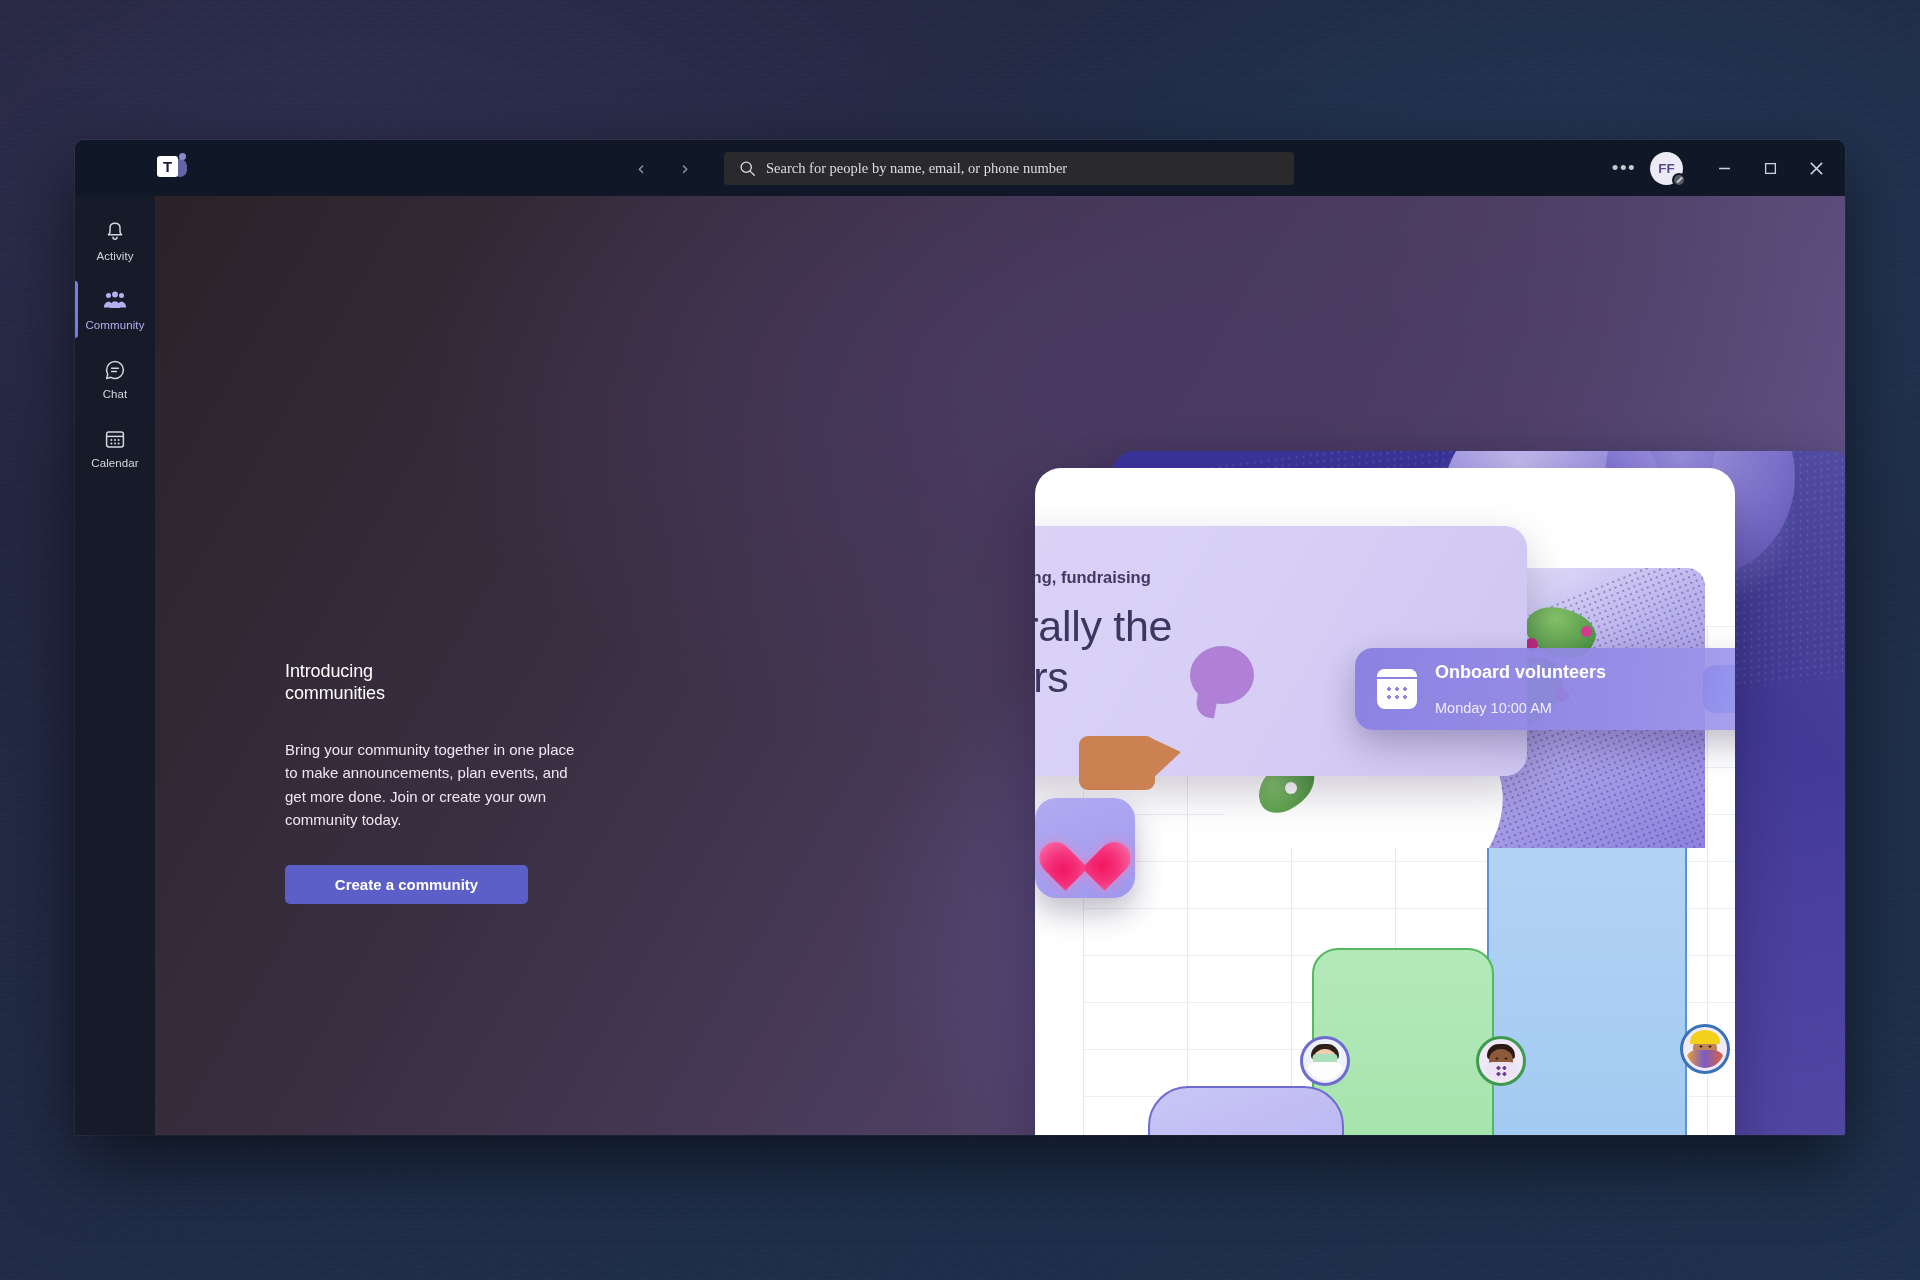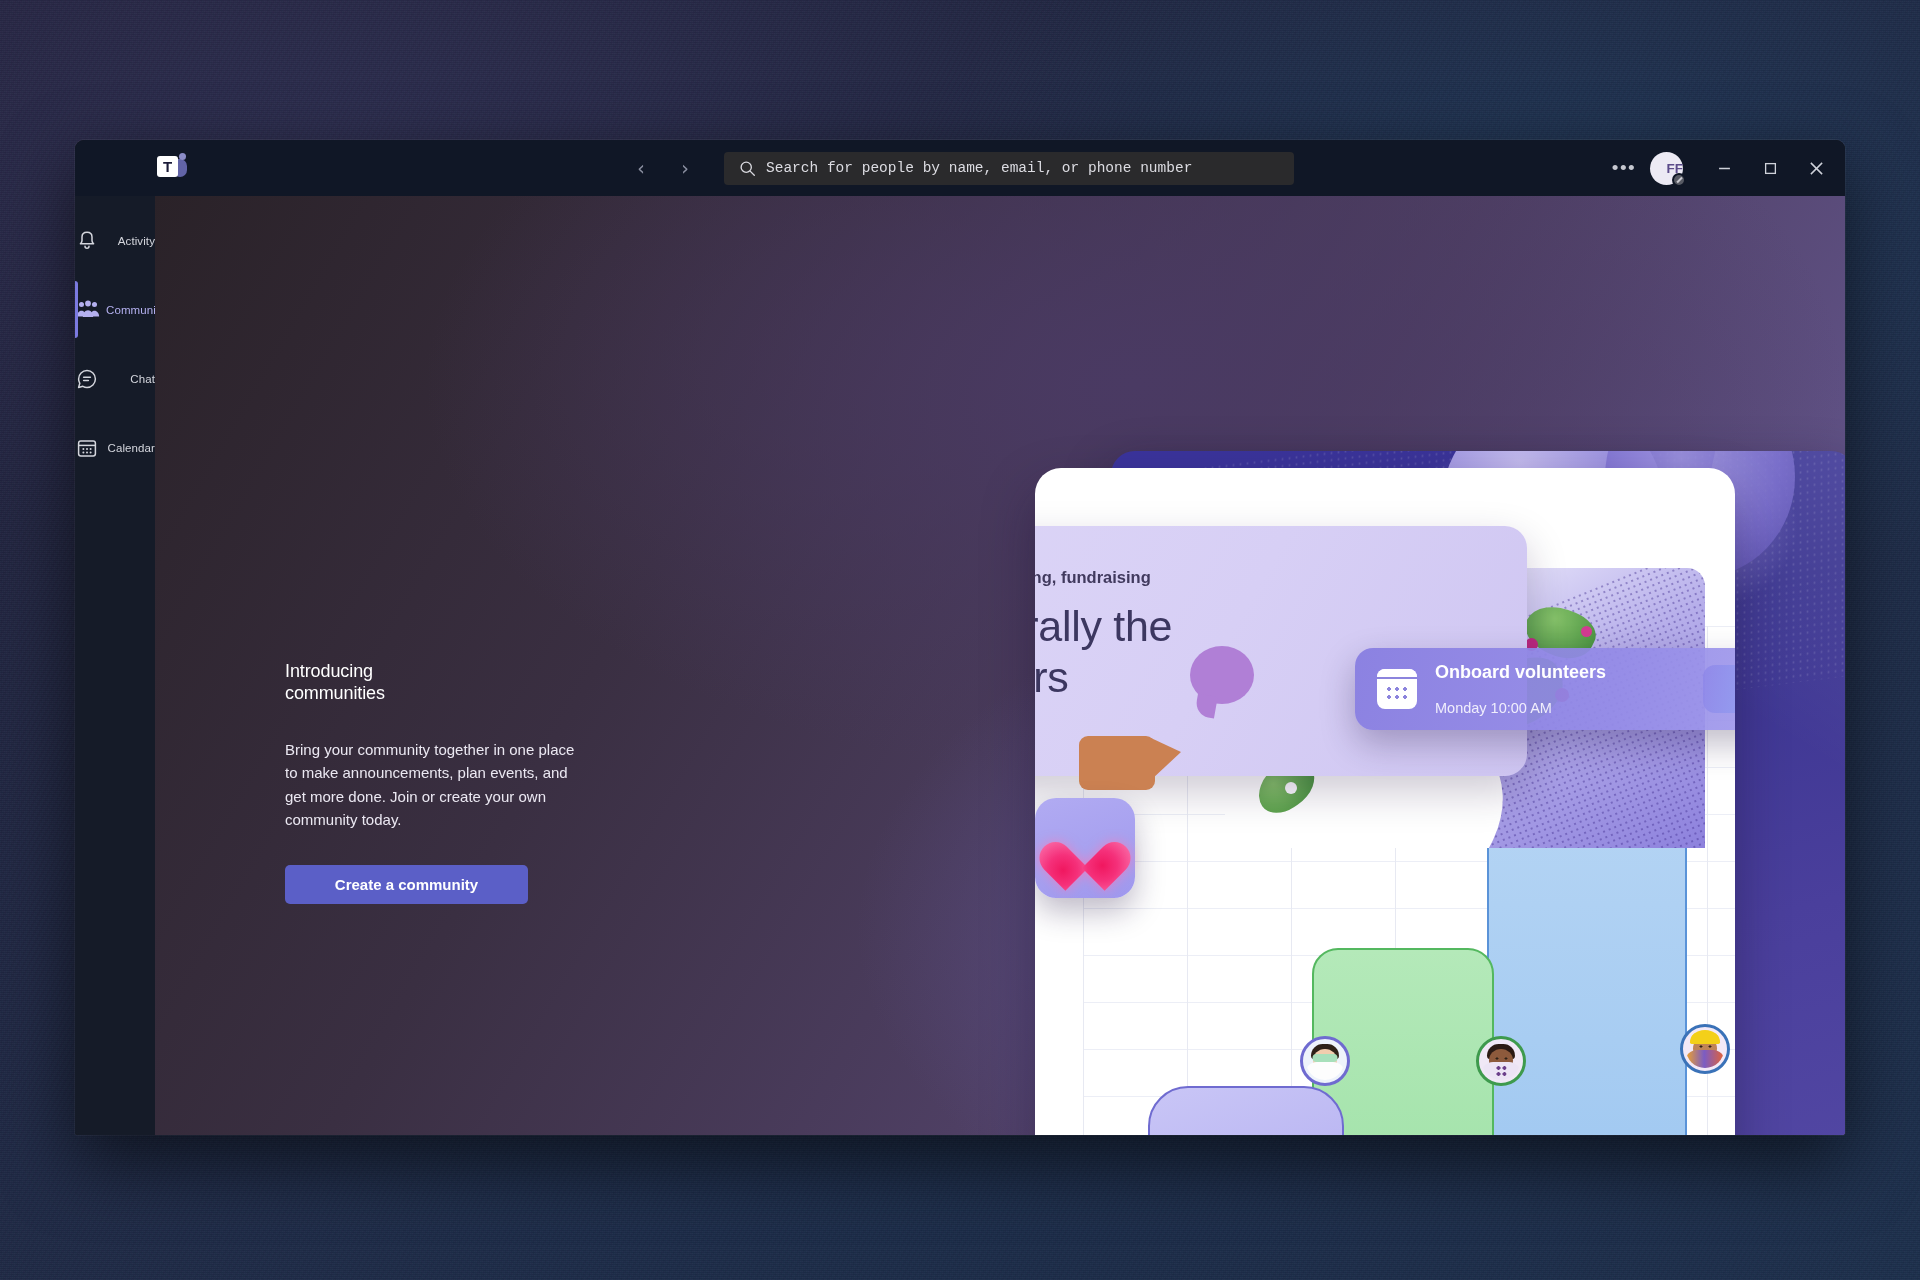--- a/index.html
+++ b/index.html
@@ -95,39 +95,39 @@
     margin-left: 10px;
   }
   #search-icon-wrap {
     width: 22px; height: 22px; flex: none;
     display: flex; align-items: center; justify-content: center;
     margin-right: 8px;
   }
   #search-input {
     flex: 1; background: transparent; border: none; outline: none;
     color: #e6e6ea; font-size: 14.5px;
-    font-family: Liberation Mono, monospace;
+    font-family: Liberation Serif, serif;
   }
   #search-input::placeholder { color: #dcdce2; opacity: 1; }
 
   #win-right {
     position: absolute; right: 0; top: 0; height: 56px;
     display: flex; align-items: center; gap: 0;
     padding-right: 6px;
   }
   #more-btn {
     width: 36px; height: 36px; color: #c6c8d0; font-size: 19px;
     display: flex; align-items: center; justify-content: center;
     letter-spacing: 1.5px; margin-right: 8px;
   }
   #avatar {
     width: 33px; height: 33px; border-radius: 50%;
     background: #eceaf4; color: #5b4b8a;
     font-size: 13.5px; font-weight: bold;
-    display: flex; align-items: center; justify-content: flex-end;
+    display: flex; align-items: center; justify-content: center;
     position: relative; margin-right: 18px;
   }
   #avatar-status {
     position: absolute; right: -3px; bottom: -2px;
     width: 14px; height: 14px; border-radius: 50%;
     background: #575a63; border: 2.5px solid #101726;
     display: flex; align-items: center; justify-content: center;
   }
   #avatar-status::after {
     content: ""; width: 7px; height: 1.8px; background: #c9c9cf;
@@ -142,22 +142,22 @@
   
   #rail {
     position: absolute; left: 0; top: 56px;
     width: 80px; height: 939px;
     background: #151b28;
     padding-top: 10px;
   }
   .rail-item {
     position: relative;
     height: 69px; width: 80px;
-    display: flex; flex-direction: row;
-    align-items: center; justify-content: space-between;
+    display: flex; flex-direction: column;
+    align-items: center; justify-content: center;
     gap: 5px;
     color: #d4d6dd;
   }
   .rail-item .rail-label { font-size: 11.5px; letter-spacing: .1px; }
   .rail-item.active { color: #b4b0ef; }
   .rail-item.active::before {
     content: ""; position: absolute; left: 0; top: 6px;
     width: 3px; height: 57px; background: #7b7ae0; border-radius: 0 3px 3px 0;
   }
   .rail-icon { height: 26px; display: flex; align-items: center; }

